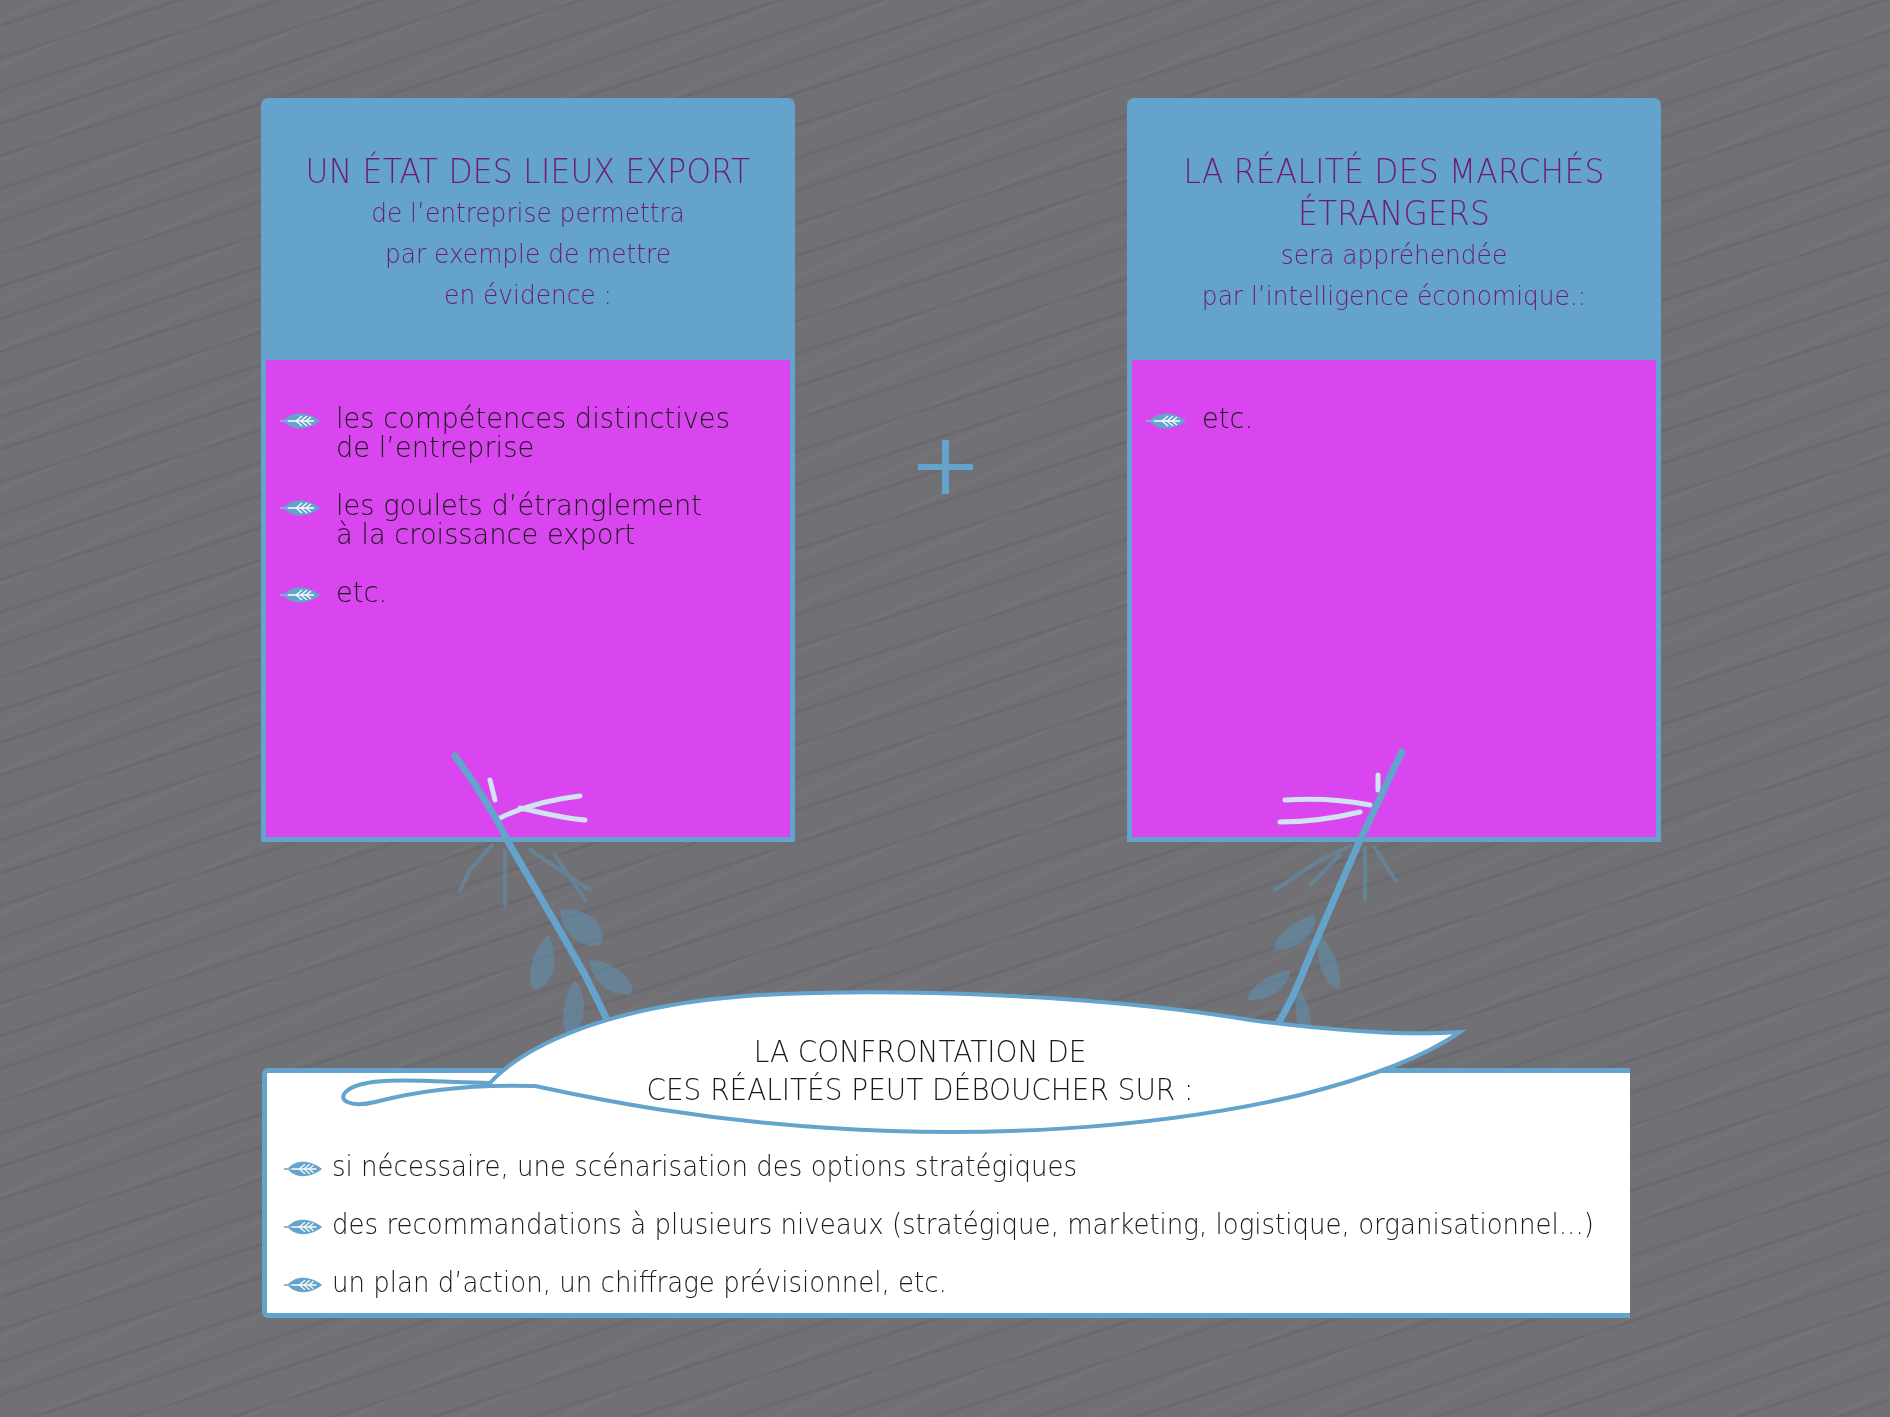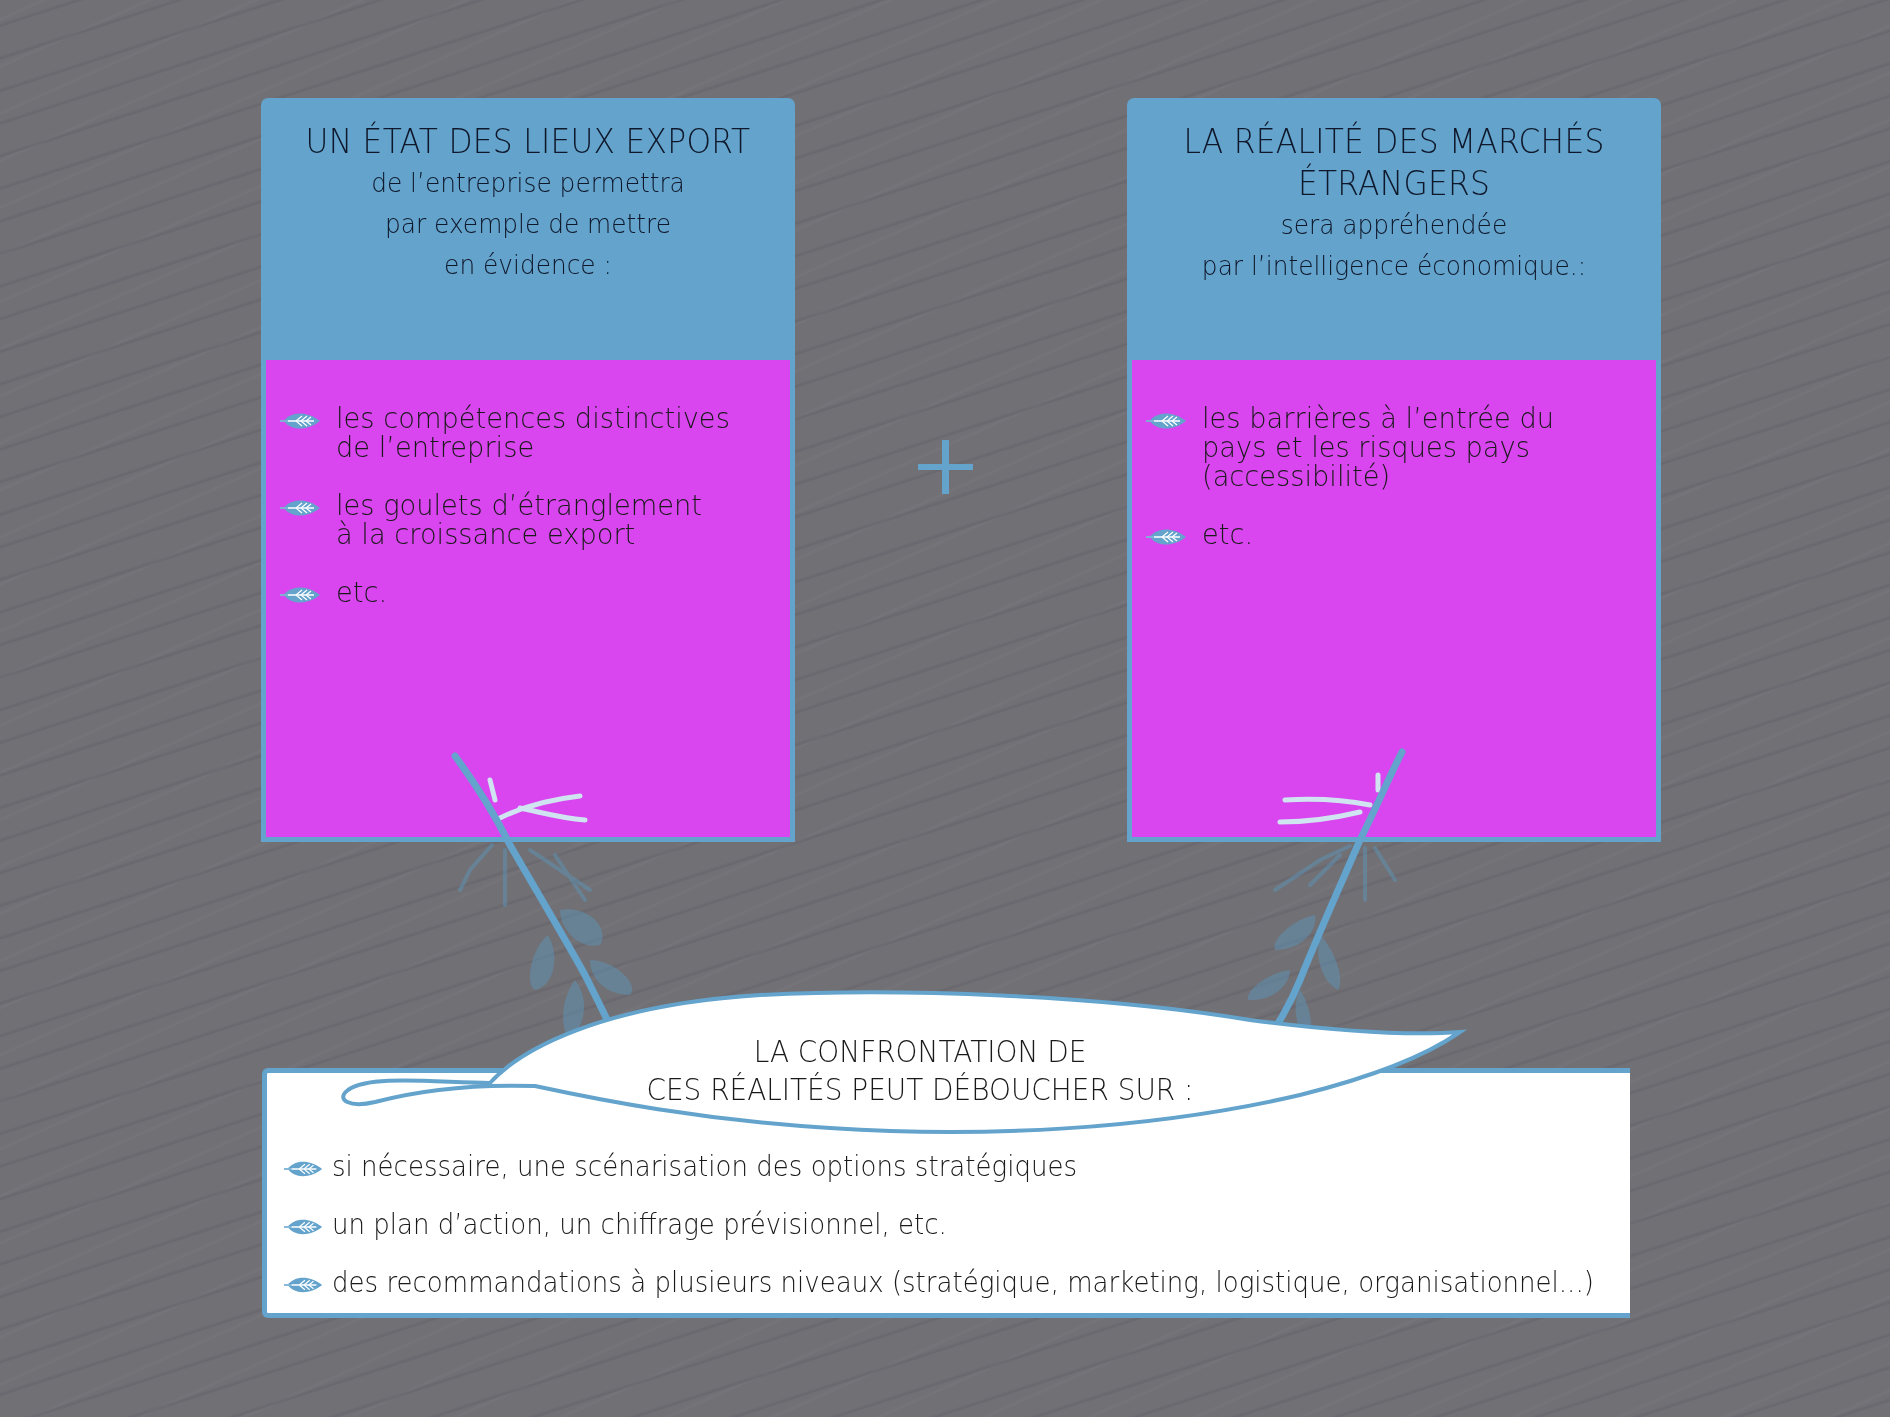--- a/index.html
+++ b/index.html
@@ -10,22 +10,22 @@
         repeating-linear-gradient(-18deg, rgba(255,255,255,0.0) 0px, rgba(255,255,255,0.0) 14px, rgba(90,88,96,0.35) 16px, rgba(255,255,255,0.0) 19px, rgba(255,255,255,0.0) 31px),
         repeating-linear-gradient(-24deg, rgba(255,255,255,0.0) 0px, rgba(255,255,255,0.0) 22px, rgba(130,128,134,0.25) 24px, rgba(255,255,255,0.0) 27px, rgba(255,255,255,0.0) 43px);
       font-family: "DejaVu Sans", sans-serif;
     }
     .card { position: absolute; top: 98px; width: 534px; height: 744px; }
     .card-left { left: 261px; }
     .card-right { left: 1127px; }
     .card-header {
       position: absolute; left: 0; top: 0; right: 0; height: 262px;
       background: #63A3CC; border-radius: 7px 7px 0 0;
-      color: #0f172a; text-align: center;
-      box-sizing: border-box; padding-top: 22px;
+      color: #701a75; text-align: center;
+      box-sizing: border-box; padding-top: 52px;
     }
     .card-title {
       font-size: 34px; font-weight: 300; letter-spacing: 0.3px; line-height: 42px;
       font-family: "DejaVu Sans", sans-serif;
       transform: scaleX(0.92); transform-origin: center;
     }
     .card-sub {
       font-size: 27px; font-weight: 300; line-height: 41px;
       font-family: "DejaVu Sans", sans-serif;
       transform: scaleX(0.92); transform-origin: center;
@@ -119,28 +119,20 @@
 
 <div class="card card-right">
   <div class="card-header">
     <div class="card-title" style="white-space:pre-line">LA RÉALITÉ DES MARCHÉS
 ÉTRANGERS</div>
     <div class="card-sub">sera appréhendée
 par l’intelligence économique.:</div>
   </div>
   <div class="card-body">
     <ul class="list">
-      <li>
-        <svg class="leaf">
-            <use href="#leaf"></use>
-          </svg>
-        <span class="txt">les barrières à l’entrée du
-pays et les risques pays
-(accessibilité)</span>
-      </li>
       <li>
         <svg class="leaf">
             <use href="#leaf"></use>
           </svg>
         <span class="txt">etc.</span>
       </li>
     </ul>
   </div>
 </div>
 
@@ -210,21 +202,21 @@
   <li>
     <svg class="leaf">
         <use href="#leaf"></use>
       </svg>
     <span class="txt">si nécessaire, une scénarisation des options stratégiques</span>
   </li>
   <li>
     <svg class="leaf">
         <use href="#leaf"></use>
       </svg>
-    <span class="txt">un plan d’action, un chiffrage prévisionnel, etc.</span>
+    <span class="txt">des recommandations à plusieurs niveaux (stratégique, marketing, logistique, organisationnel...)</span>
   </li>
   <li>
     <svg class="leaf">
         <use href="#leaf"></use>
       </svg>
-    <span class="txt">des recommandations à plusieurs niveaux (stratégique, marketing, logistique, organisationnel...)</span>
+    <span class="txt">un plan d’action, un chiffrage prévisionnel, etc.</span>
   </li>
 </ul>
 
 </body></html>

